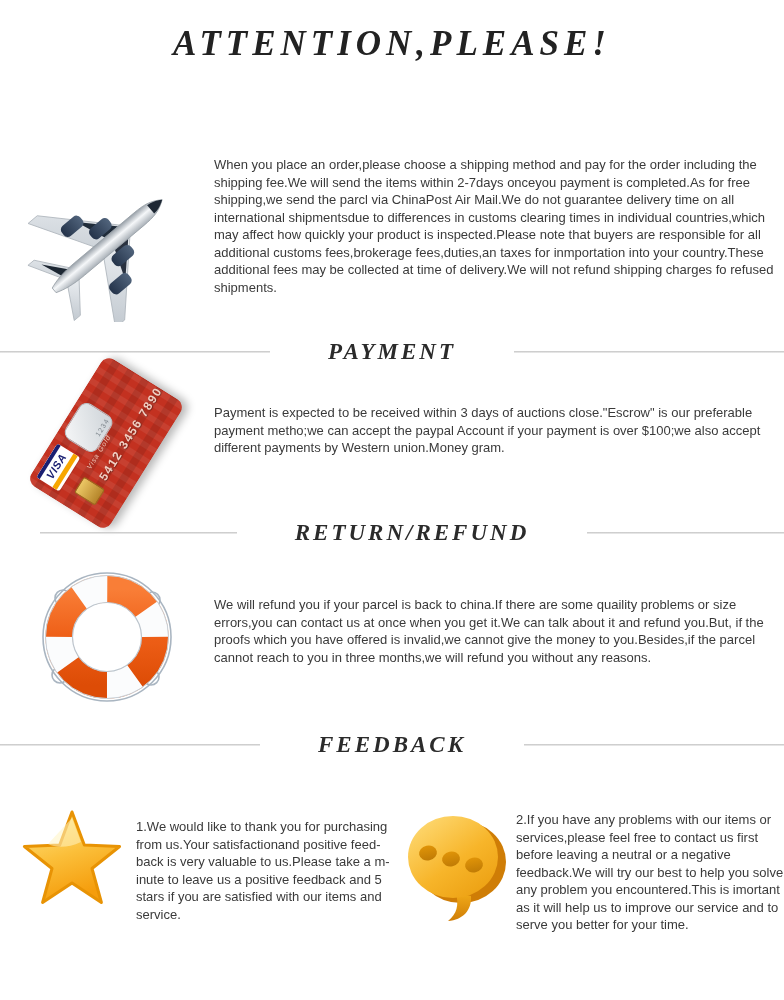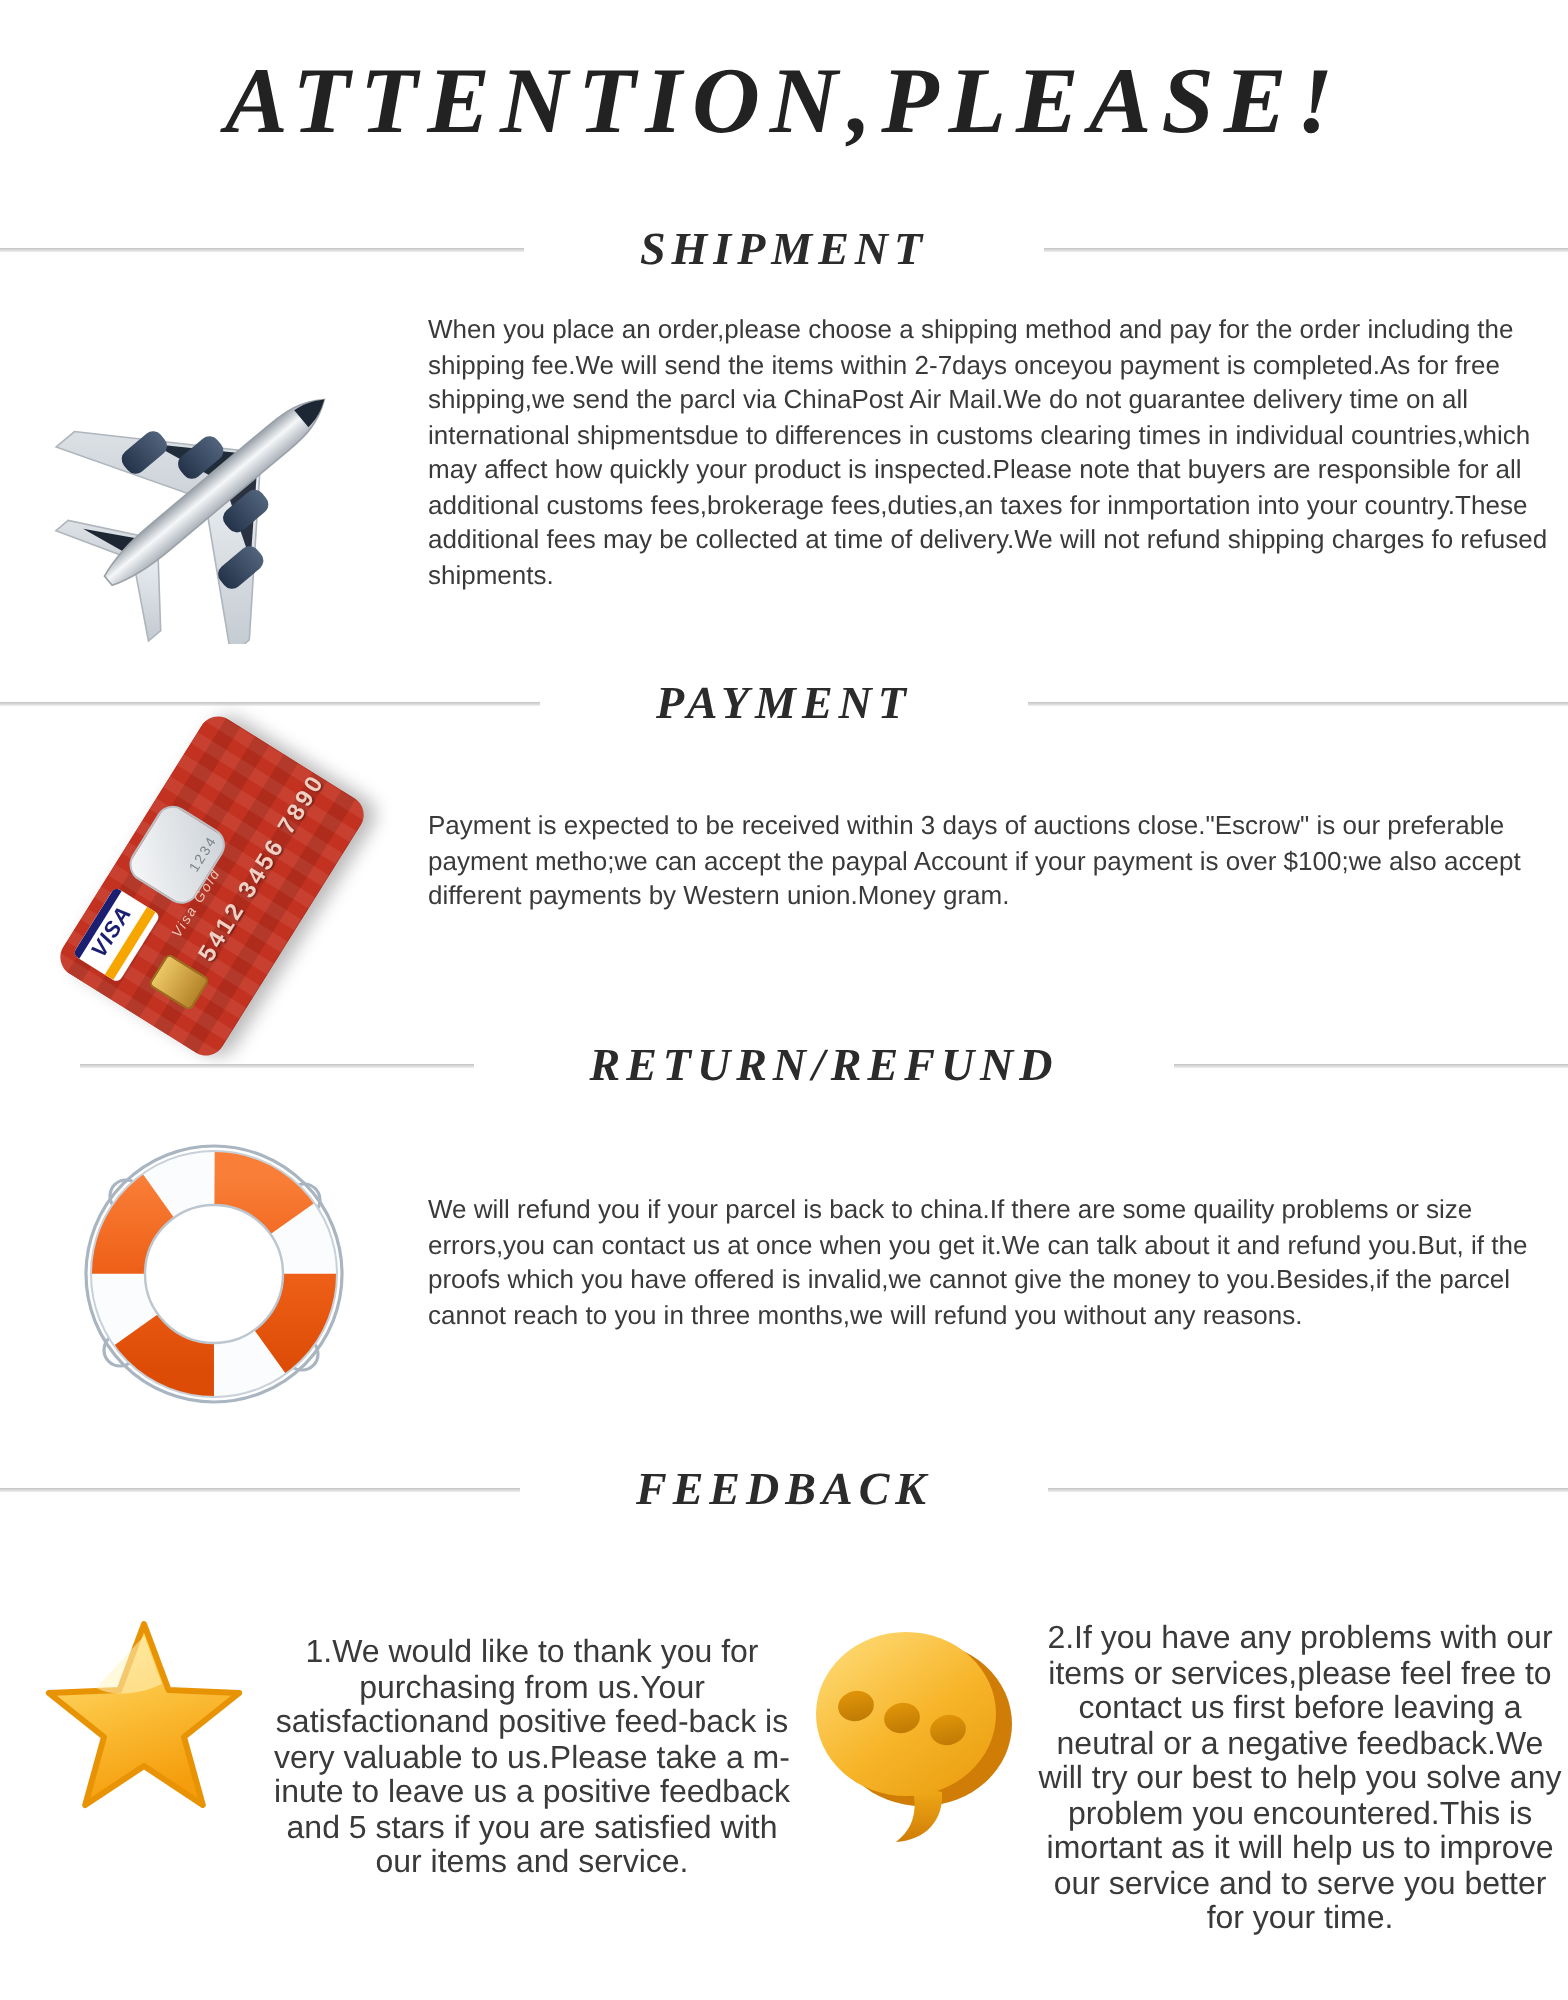--- a/index.html
+++ b/index.html
@@ -8,21 +8,21 @@
     background:#fff; overflow:hidden;
     font-family:"Liberation Sans","DejaVu Sans",sans-serif;
     color:#3a3a3a;
   }
   .abs { position:absolute; left:0; right:0; }
 
   
   .main-title {
     top:24px; text-align:center;
     font-family:"Liberation Serif","DejaVu Serif",serif;
-    font-style:italic; font-weight:bold; font-size:47px;
+    font-style:italic; font-weight:bold; font-size:35px;
     letter-spacing:5px; color:#222;
   }
 
   
   .sec-header { display:flex; align-items:center; height:42px; }
   .sec-header .rule { flex:1; height:2px; background:linear-gradient(#c3c3c3,#f0f0f0); }
   .sec-header .sec-label {
     margin:0 58px;
     font-family:"Liberation Serif","DejaVu Serif",serif;
     font-style:italic; font-weight:bold; font-size:23px;
@@ -31,21 +31,21 @@
 
   
   .row { display:flex; align-items:flex-start; }
   .icon-col { width:214px; display:flex; justify-content:center; flex:none; }
   .text-col { flex:1; font-size:13px; line-height:17.5px; }
   .text-col p { margin:0; }
 
   
   .fb-row { display:flex; }
   .fb-icon { flex:none; }
-  .fb-text { font-size:16px; line-height:17.5px;text-align:center; }
+  .fb-text { font-size:13px; line-height:17.5px; }
   .fb-text p { margin:0; }
   .star-col { width:118px; padding-left:18px; }
   .fb-text-1 { width:260px; padding-top:22px; }
   .chat-col { width:116px; padding-left:4px; }
   .fb-text-2 { flex:1; padding-top:15px; padding-right:0; }
 
   
   .card-wrap { position:relative; width:180px; height:150px; }
   .card {
     position:absolute; left:14px; top:28px; width:150px; height:94px;
@@ -95,25 +95,20 @@
     font-size:7px; font-style:italic; color:#eec4b6; letter-spacing:1px;
   }
 </style>
 </head>
 <body>
 
 <div class="page">
 
   <div class="abs main-title">ATTENTION,PLEASE!</div>
 
-  <div class="abs sec-header" style="top:104px;">
-    <div class="rule"></div>
-    <div class="sec-label">SHIPMENT</div>
-    <div class="rule"></div>
-  </div>
 
   <div class="abs row" style="top:152px;">
     <div class="icon-col" style="padding-top:18px;">
 
       <svg width="192" height="152" viewBox="0 0 192 152">
         <defs>
           <linearGradient id="fuse" x1="0" y1="0" x2="1" y2="0">
             <stop offset="0" stop-color="#98a0a8"></stop>
               <stop offset="0.45" stop-color="#f5f7f9"></stop>
               <stop offset="1" stop-color="#aab1b8"></stop>

